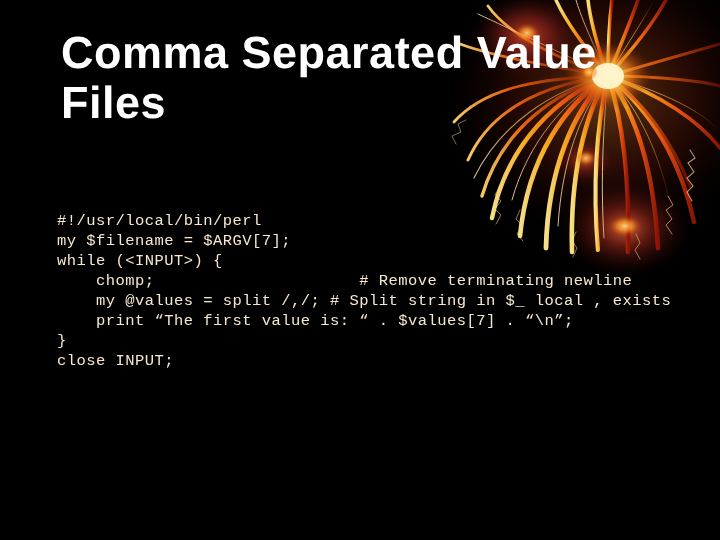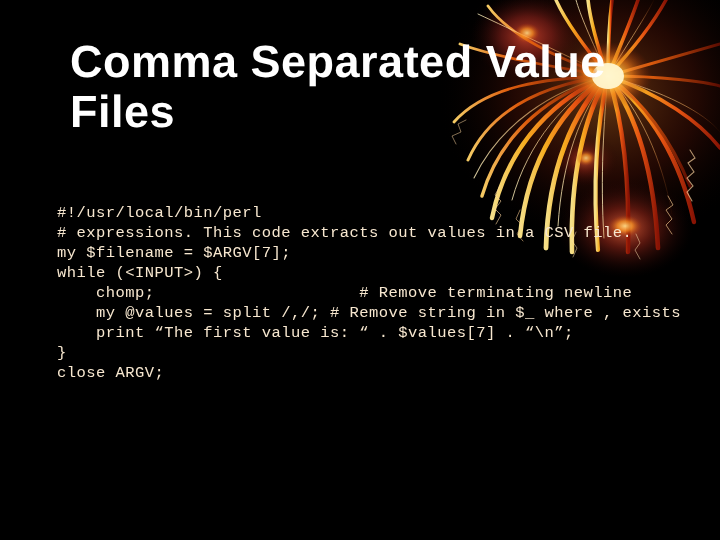--- a/index.html
+++ b/index.html
@@ -33,36 +33,36 @@
 
   
   #title-block {
     position: absolute;
     left: 57px;
     top: 24px;
     width: 640px;
     z-index: 5;
   }
   .slide-title {
-    margin: 13px;
+    margin: 4px;
     color: #ffffff;
     font-family: "Liberation Sans", sans-serif;
     font-weight: bold;
     font-size: 45px;
     line-height: 50px;
     letter-spacing: 0.5px;
     white-space: pre-wrap;
     text-rendering: geometricPrecision;
   }
 
   
   #code-block {
     position: absolute;
     left: 57px;
-    top: 203px;
+    top: 211px;
     width: 660px;
     z-index: 5;
   }
   .code-line {
     color: #f7e7cf;
     font-family: "Liberation Mono", "DejaVu Sans Mono", monospace;
     font-size: 15.5px;
     line-height: 20px;
     white-space: pre;
     letter-spacing: 0.45px;
@@ -189,23 +189,22 @@
       <rect x="0" y="0" width="400" height="540" fill="#000000" opacity="0.22"></rect>
     </svg>
   </div>
 
   <div id="title-block">
     <h1 class="slide-title">Comma Separated Value Files</h1>
   </div>
 
   <div id="code-block">
     <div class="code-line">#!/usr/local/bin/perl</div>
-    <div class="code-line"># expressions. This code extracts out values in a CSV file.</div>
     <div class="code-line">my $filename = $ARGV[7];</div>
     <div class="code-line">while (&lt;INPUT&gt;) {</div>
     <div class="code-line">    chomp;                     # Remove terminating newline</div>
-    <div class="code-line">    my @values = split /,/; # Remove string in $_ where , exists</div>
+    <div class="code-line">    my @values = split /,/; # Split string in $_ local , exists</div>
     <div class="code-line">    print “The first value is: “ . $values[7] . “\n”;</div>
     <div class="code-line">}</div>
-    <div class="code-line">close ARGV;</div>
+    <div class="code-line">close INPUT;</div>
   </div>
 
 </div>
 
 </body></html>

